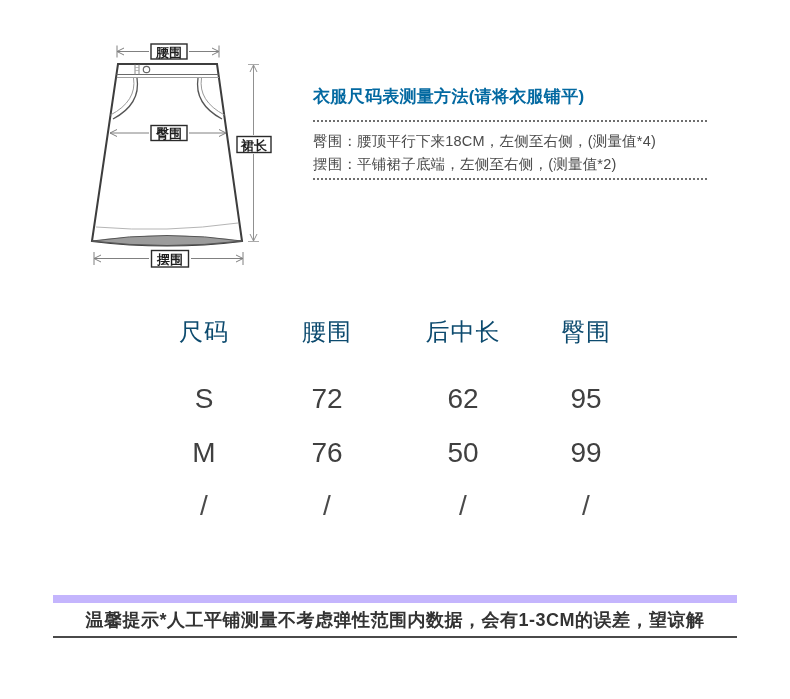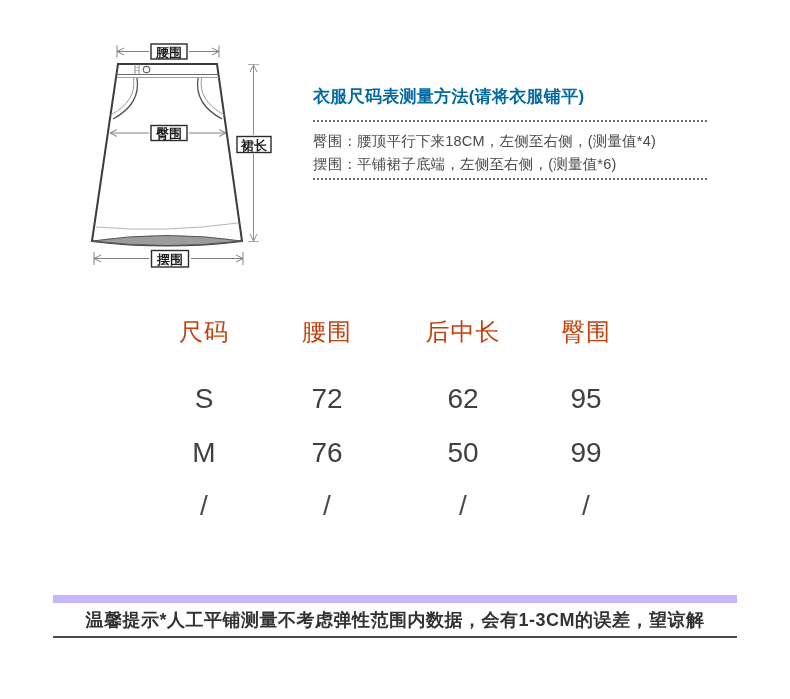--- a/index.html
+++ b/index.html
@@ -25,21 +25,21 @@
   
   .trow {
     position:absolute; left:149px; width:492px; height:32px;
     display:grid; grid-template-columns:110px 136px 136px 110px;
     justify-items:center; align-items:center;
   }
   .trow-header { top:316px; }
   .trow-s { top:383px; }
   .trow-m { top:437px; }
   .trow-slash { top:490px; }
-  .th { font-size:24px; font-weight:500; color:#c2410c; letter-spacing:1px; }
+  .th { font-size:24px; font-weight:500; color:#0c4a6e; letter-spacing:1px; }
   .td { font-size:28px; font-weight:400; color:#404040; }
   .trow-slash .td { color:#4a4a4a; }
 
   
   .notice {
     position:absolute; left:53px; top:595px; width:684px; height:43px;
     border-top:8px solid #c4b5fd; border-bottom:2px solid #4a4a4a;
     display:flex; align-items:center; justify-content:center;
   }
   .notice-text { font-size:18px; font-weight:700; color:#333333; letter-spacing:0.5px; }
@@ -132,21 +132,21 @@
       <text class="svg-label" x="170" y="264" text-anchor="middle">摆围</text>
     </g>
   </svg>
 </div>
 
 <div class="guide">
   <div class="guide-title">衣服尺码表测量方法(请将衣服铺平)</div>
   <div class="dotted-sep sep-top"></div>
   <div class="guide-lines">
     <div class="guide-line">臀围：腰顶平行下来18CM，左侧至右侧，(测量值*4)</div>
-    <div class="guide-line">摆围：平铺裙子底端，左侧至右侧，(测量值*6)</div>
+    <div class="guide-line">摆围：平铺裙子底端，左侧至右侧，(测量值*2)</div>
   </div>
   <div class="dotted-sep sep-bottom"></div>
 </div>
 
 <div>
   <div class="trow trow-header">
     <span class="th">尺码</span>
     <span class="th">腰围</span>
     <span class="th">后中长</span>
     <span class="th">臀围</span>

